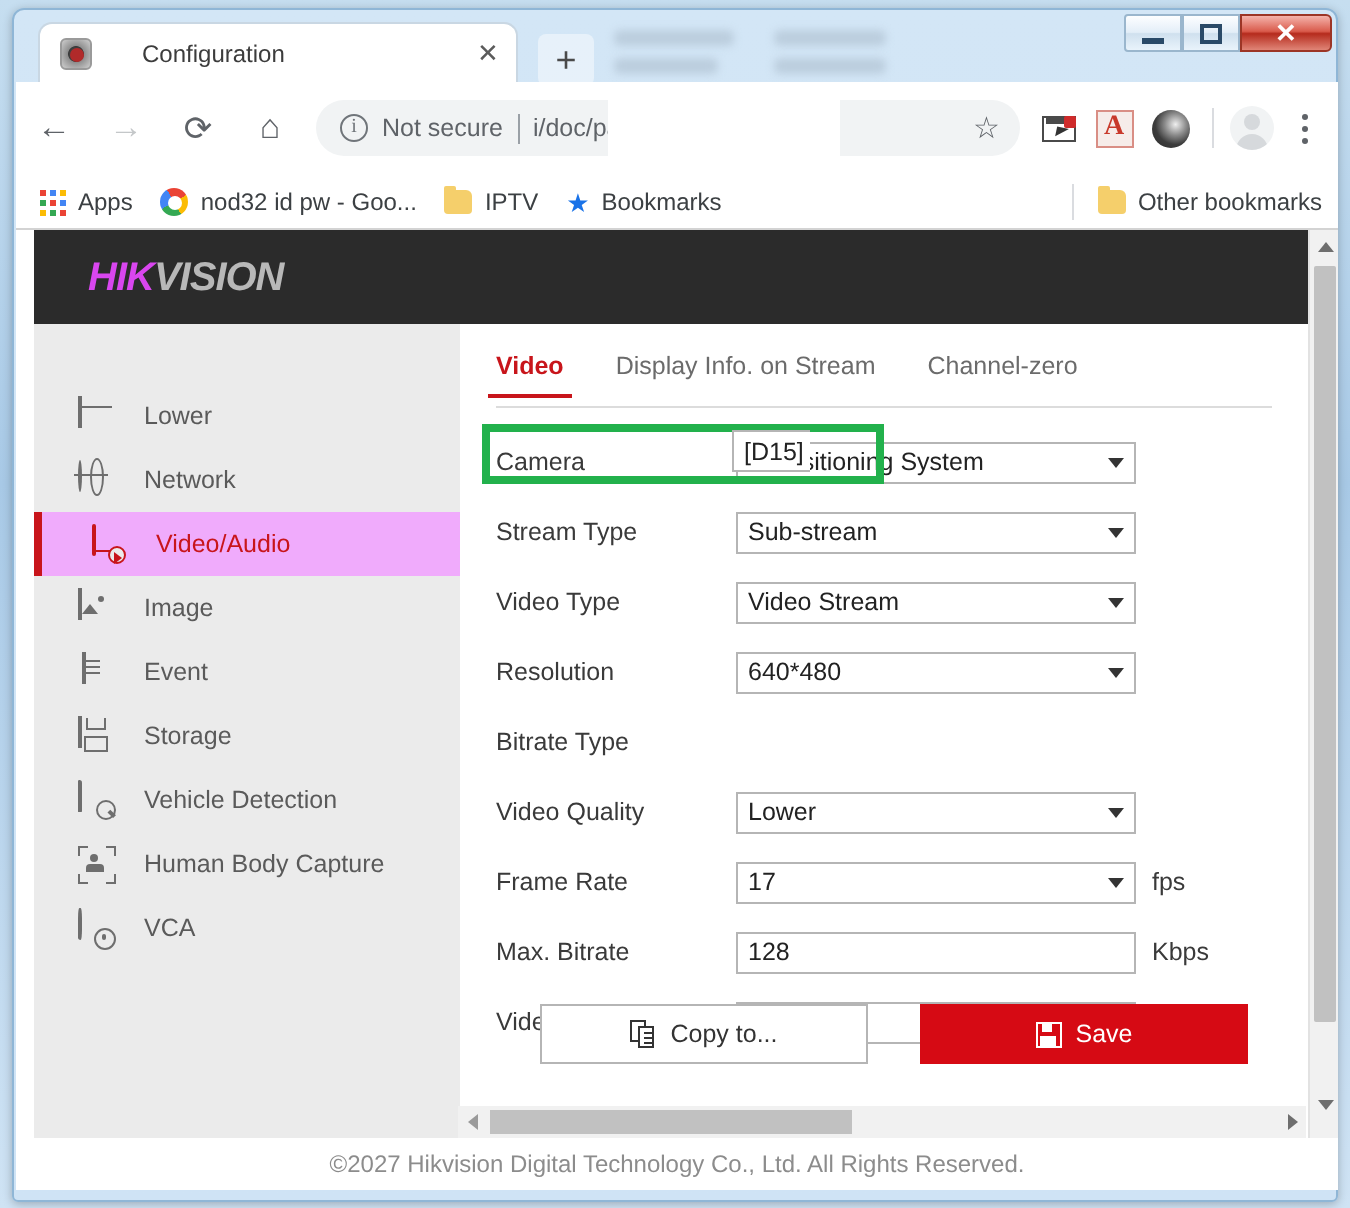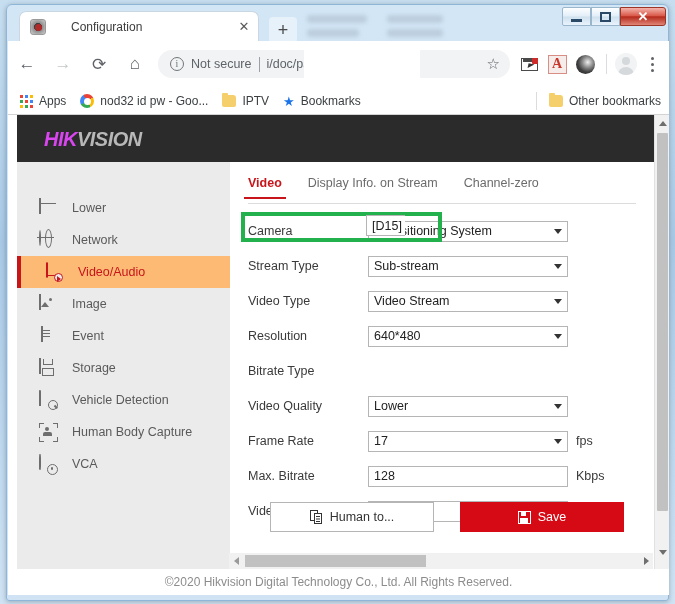--- a/index.html
+++ b/index.html
@@ -168,21 +168,21 @@
   #sidebar {
     position: absolute; left: 9px; top: 47px; width: 213px; height: 438px;
     background: #ebebeb;
   }
   .side-item {
     position: relative; height: 32px; display: flex; align-items: center;
     padding-left: 22px; font-size: 12.5px; color: #5a5a5a;
     margin-top: 0;
   }
   .side-item.first { margin-top: 30px; }
-  .side-item.active { background:#fdba74; color:#c8151b;padding-left:28px; }
+  .side-item.active { background:#f0abfc; color:#c8151b;padding-left:28px; }
   .side-item.active::before{
     content:""; position:absolute; left:0; top:0; width:4px; height:32px; background:#c8151b;
   }
   .side-ico { width: 19px; height: 19px; flex:none; margin-right: 14px; position:relative; color:#6e6e6e; }
   .side-item.active .side-ico { color:#c8151b; }
   .side-label { line-height: 1; }
   
   .ic-system { border:1.6px solid currentColor; width:17px;height:15px; }
   .ic-system::before{content:"";position:absolute;left:0;top:0;width:17px;height:4px;border-bottom:1.6px solid currentColor;}
   .ic-network { width:17px;height:17px;border-radius:50%;border:1.8px solid currentColor; }
@@ -530,21 +530,21 @@
       </div>
 
       <div id="buttons">
         <div class="btn" id="copyto-btn">
           <span class="ico-copy">
             <span class="back"></span>
                 <span class="front">
                   <i></i>
                 </span>
           </span>
-          <span>Human to...</span>
+          <span>Copy to...</span>
         </div>
         <div class="btn" id="save-btn">
           <span class="ico-save">
             <span class="top"></span>
                 <span class="bot"></span>
           </span>
           <span>Save</span>
         </div>
       </div>
     </div>
@@ -564,17 +564,17 @@
     <div class="sb-arrow-h" style="left:0;">
           <span class="lf"></span>
         </div>
     <div id="hthumb"></div>
     <div class="sb-arrow-h" style="right:0;">
           <span class="rt"></span>
         </div>
   </div>
 
   <div id="footer">
-    <span id="copyright">©2020 Hikvision Digital Technology Co., Ltd. All Rights Reserved.</span>
+    <span id="copyright">©2027 Hikvision Digital Technology Co., Ltd. All Rights Reserved.</span>
   </div>
 
 </div>
 </div>
 
 </body></html>

